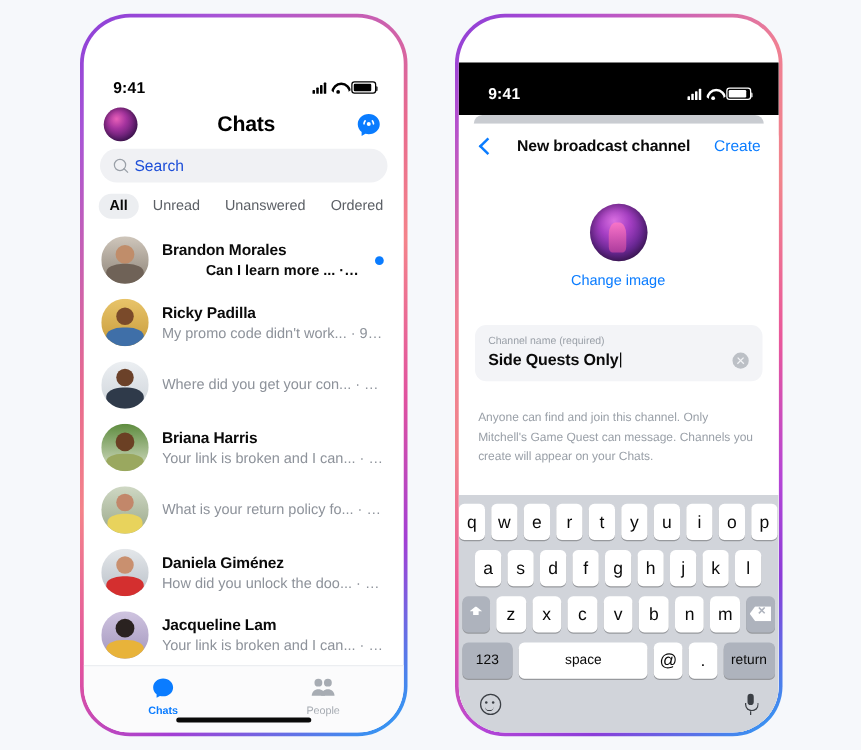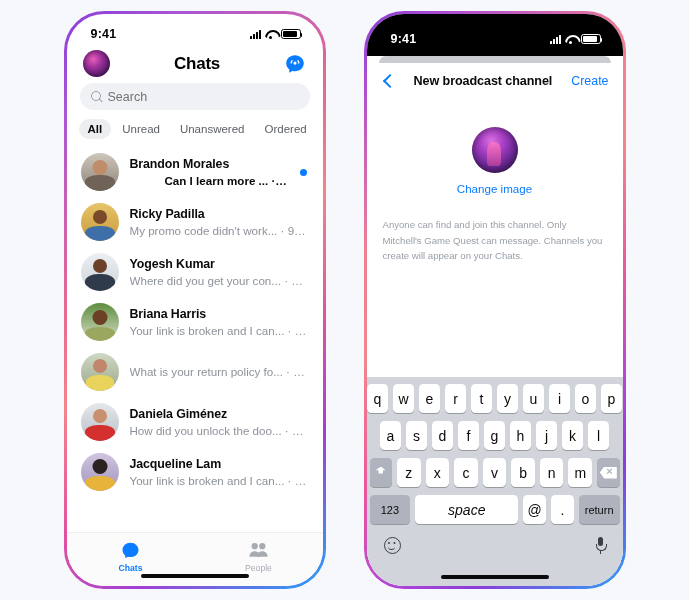--- a/index.html
+++ b/index.html
@@ -47,20 +47,21 @@
   }
 
   
   .statusbar {
     height: 32px;
     display: flex;
     align-items: center;
     justify-content: space-between;
     padding: 8px 22px 0 24px;
     flex: none;
+    margin-top: 36px;
   }
   .statusbar .time {
     font-size: 12.5px;
     font-weight: bold;
     color: #000;
     letter-spacing: .2px;
   }
   .status-icons { display: flex; align-items: center; gap: 4px; }
 
   .sig { display: flex; align-items: flex-end; gap: 1px; height: 9px; }
@@ -117,21 +118,21 @@
   }
   .search .mag { width: 11px; height: 11px; position: relative; flex:none; }
   .search .mag::before{
     content:""; position:absolute; left:0; top:0; width:8px; height:8px;
     border:1.3px solid #9aa0a8; border-radius:50%;
   }
   .search .mag::after{
     content:""; position:absolute; right:0; bottom:0; width:4.5px; height:1.3px;
     background:#9aa0a8; transform:rotate(45deg); transform-origin:right bottom;
   }
-  .search .ph { font-size: 12.5px; color: #737373; }
+  .search .ph { font-size: 12.5px; color: #1d4ed8; }
 
   
   .filters {
     display: flex; align-items: center; gap: 2px;
     padding: 0 12px 8px 12px; flex: none;
   }
   .pill {
     font-size: 11.5px; color: #5c6066; padding: 4px 9px; border-radius: 12px;
     white-space: nowrap;
   }
@@ -234,21 +235,21 @@
   
   .keyboard { flex: none; background: #d1d4da; padding: 7px 3px 0 3px; }
   .krow { display: flex; justify-content: center; gap: 5px; margin-bottom: 8px; }
   .key {
     background: #fff; border-radius: 4.5px; height: 29px; min-width: 21px;
     display: flex; align-items: center; justify-content: center;
     font-size: 14px; color: #0a0a0a; box-shadow: 0 1px 0 rgba(0,0,0,.28);
     flex: 1;
   }
   .key.dark { background: #aeb3bd; }
-  .key.sp { flex: 4.3; font-size: 14px; font-style: italic; }
+  .key.sp { flex: 4.3; font-size: 11px; }
   .key.fn { flex: 1.7; font-size: 11px; }
   .key.narrow { flex: .95; }
   .krow.r2 { padding: 0 12px; }
   .krow.r3 { padding: 0 0px; }
 
   .shift-ic { width:14px; height:14px; position:relative; }
   .shift-ic::before{
     content:""; position:absolute; left:2px; top:1px; width:10px; height:7px;
     background:#fff; clip-path: polygon(50% 0, 100% 55%, 72% 55%, 72% 100%, 28% 100%, 28% 55%, 0 55%);
     border: none;
@@ -379,21 +380,20 @@
           </div>
         </div>
 
         <div class="chat-row">
           <div class="c-av">
             <div class="sky" style="background:linear-gradient(#eceff2,#ced4da)"></div>
             <div class="head" style="width:14px;height:14px;top:6px;background:#6b4129"></div>
             <div class="body" style="width:30px;height:17px;bottom:0;background:#2f3a4a"></div>
           </div>
           <div class="c-text">
-            <div class="c-name">Yogesh Kumar</div>
             <div class="c-prev"><span>Where did you get your con...</span> · <span>9:17 am</span></div>
           </div>
         </div>
 
         <div class="chat-row">
           <div class="c-av">
             <div class="sky" style="background:linear-gradient(#5e8c3f,#d8dfc8)"></div>
             <div class="head" style="width:15px;height:15px;top:7px;background:#6b4024"></div>
             <div class="body" style="width:30px;height:14px;bottom:0;background:#9aa85f"></div>
           </div>
@@ -489,20 +489,29 @@
           <div class="back-chev"></div>
           <div class="sheet-title">New broadcast channel</div>
           <div class="create-btn">Create</div>
         </div>
 
         <div class="img-block">
           <div class="channel-av"></div>
           <div class="change-img">Change image</div>
         </div>
 
+        <div class="field-wrap">
+          <div class="field">
+            <div style="min-width:0">
+              <span class="lbl">Channel name (required)</span>
+              <span class="val">Side Quests Only</span><span class="caret"></span>
+            </div>
+            <div class="clear-x"></div>
+          </div>
+        </div>
 
         <div class="helper">Anyone can find and join this channel. Only Mitchell's Game Quest can message. Channels you create will appear on your Chats.</div>
 
         <div class="spacer"></div>
 
         <div class="keyboard">
           <div class="krow r1">
             <div class="key">q</div>
             <div class="key">w</div>
             <div class="key">e</div>

